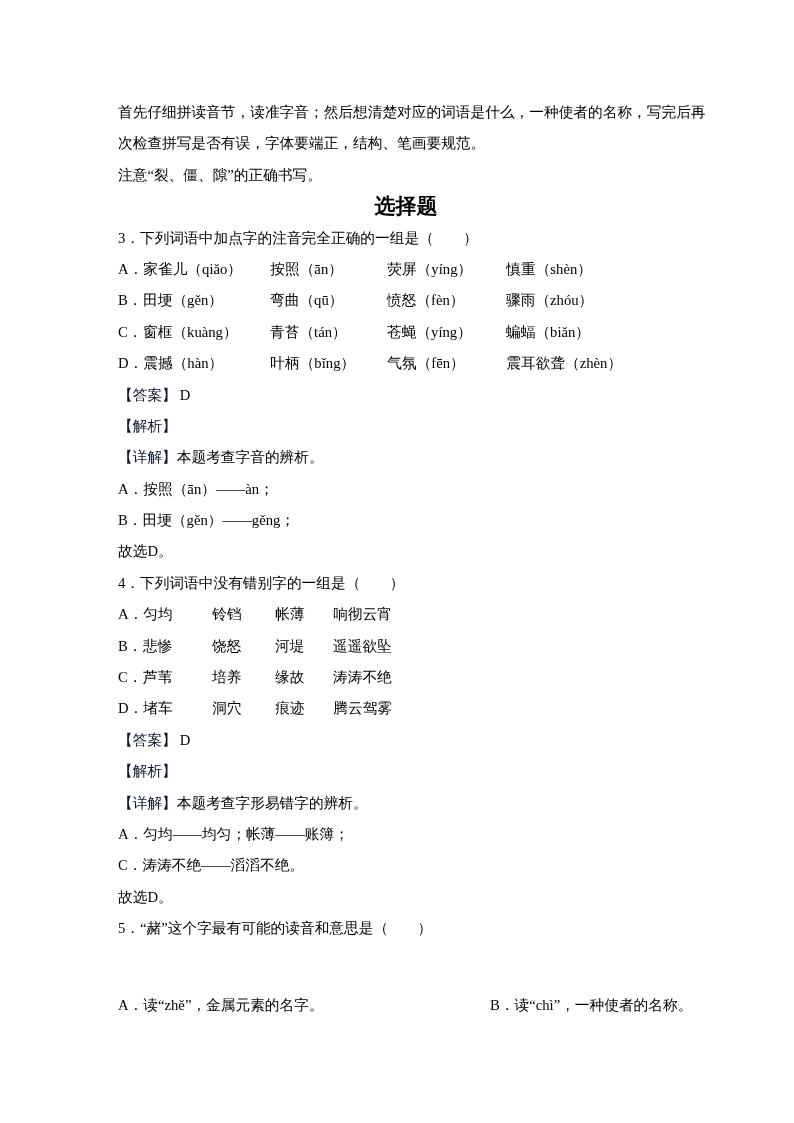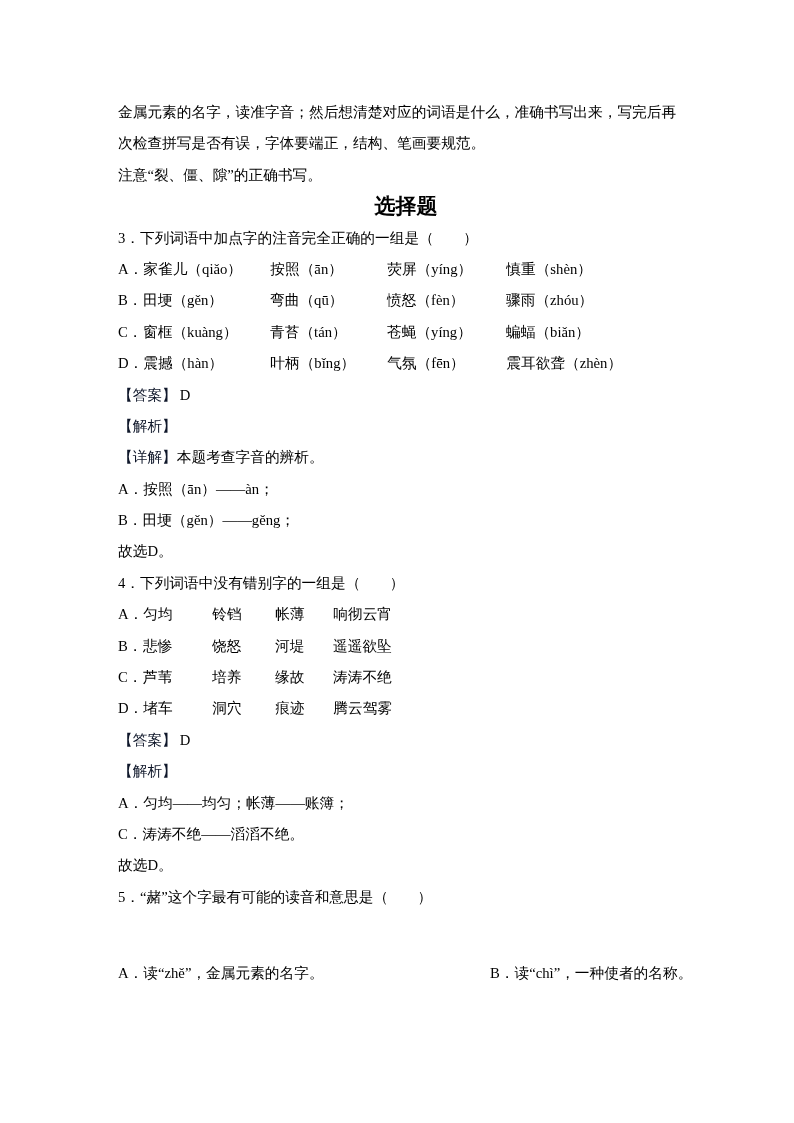--- a/index.html
+++ b/index.html
@@ -55,21 +55,21 @@
   .q4row .c4 { flex: 1; }
   .q5opts { display: flex; margin-top: 45px; }
   .q5opts .oa { flex: 0 0 372px; }
   .q5opts .ob { flex: 1; }
 </style>
 </head>
 <body>
 
 <div class="page">
 
-  <div class="line">金属元素的名字，读准字音；然后想清楚对应的词语是什么，准确书写出来，写完后再</div>
+  <div class="line">首先仔细拼读音节，读准字音；然后想清楚对应的词语是什么，一种使者的名称，写完后再</div>
   <div class="line">次检查拼写是否有误，字体要端正，结构、笔画要规范。</div>
   <div class="line">注意“裂、僵、隙”的正确书写。</div>
 
   <div class="line heading">选择题</div>
 
   <div class="line">3．下列词语中加点字的注音完全正确的一组是（　　）</div>
 
   <div class="line opt-row q3row">
     <span class="opt-label">A．</span>
     <span class="c1">家雀儿（qiǎo）</span>
@@ -142,20 +142,23 @@
     <span class="c3">痕迹</span>
     <span class="c4">腾云驾雾</span>
   </div>
 
   <div class="line">
     <span class="blue">【答案】</span><span class="answer-val">D</span>
   </div>
   <div class="line">
     <span class="blue">【解析】</span>
   </div>
+  <div class="line">
+    <span class="blue">【详解】</span><span>本题考查字形易错字的辨析。</span>
+  </div>
   <div class="line">A．匀均——均匀；帐薄——账簿；</div>
   <div class="line">C．涛涛不绝——滔滔不绝。</div>
   <div class="line">故选D。</div>
 
   <div class="line">5．“赭”这个字最有可能的读音和意思是（　　）</div>
   <div class="line q5opts">
     <span class="oa">A．读“zhě”，金属元素的名字。</span>
     <span class="ob">B．读“chì”，一种使者的名称。</span>
   </div>
 

